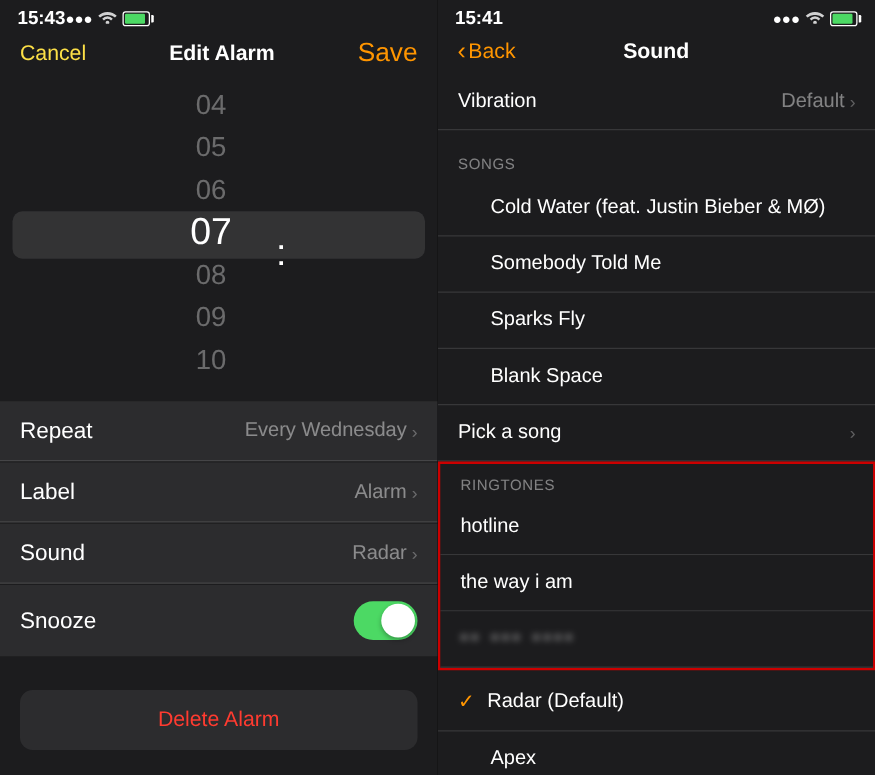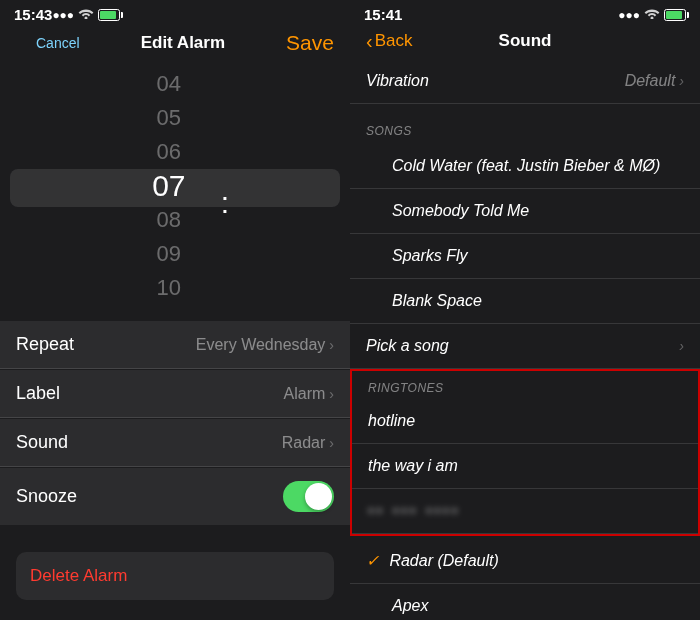--- a/index.html
+++ b/index.html
@@ -42,21 +42,21 @@
       width: 2px; height: 6px; background: #fff; border-radius: 0 1px 1px 0;
     }
     .battery-fill { background: #4cd964; height: 8px; width: 80%; margin: 0 1px; border-radius: 1px; }
 
     .nav-bar {
       display: flex;
       justify-content: space-between;
       align-items: center;
       padding: 4px 16px 8px;
     }
-    .nav-cancel { color: #7dd3fc; font-size: 14px; margin-left: 20px; }
+    .nav-cancel { color: #fde047; font-size: 17px; }
     .nav-title { color: #fff; font-size: 17px; font-weight: 600; }
     .nav-save { color: #ff9500; font-size: 21px; }
 
     .time-picker {
       display: flex;
       justify-content: center;
       gap: 0;
       padding: 4px 0 8px;
       position: relative;
     }
@@ -127,20 +127,21 @@
       position: absolute; right: 2px; top: 2px;
       width: 27px; height: 27px;
       background: #fff;
       border-radius: 50%;
       box-shadow: 0 2px 4px rgba(0,0,0,0.3);
     }
 
     .delete-btn {
       margin: auto 16px 20px;
       padding: 14px;
+      text-align: center;
       background: #2c2c2e;
       border-radius: 10px;
       color: #ff3b30;
       font-size: 17px;
     }
 
     
     .right-panel {
       width: 350px;
       height: 620px;
@@ -177,21 +178,20 @@
       align-items: center;
       gap: 2px;
     }
     .nav-back-chevron { font-size: 20px; }
     .nav-title-right { color: #fff; font-size: 17px; font-weight: 600; }
 
     .sound-list {
       flex: 1;
       overflow-y: auto;
       scrollbar-width: none;
-      font-style: italic;
     }
 
     .vibration-row {
       display: flex;
       justify-content: space-between;
       align-items: center;
       padding: 13px 16px;
       border-bottom: 0.5px solid rgba(255,255,255,0.12);
     }
     .vib-label { color: #fff; font-size: 16px; }

